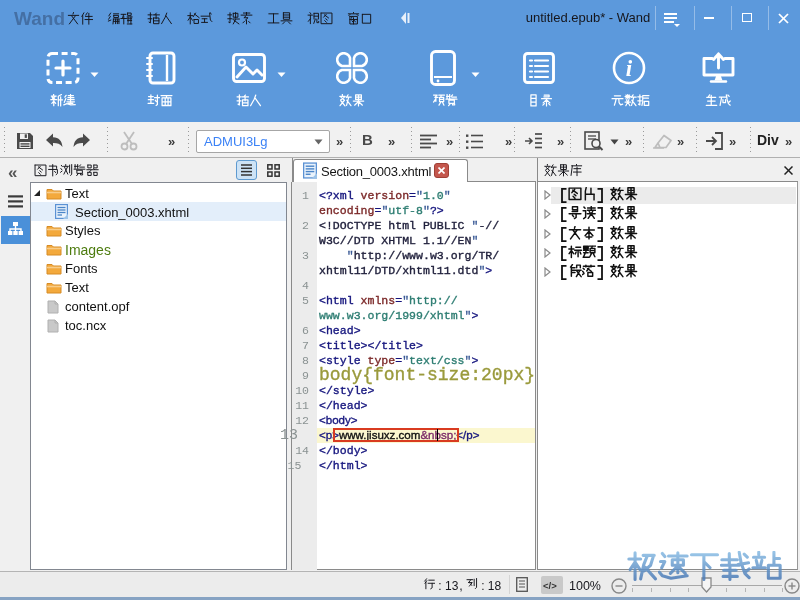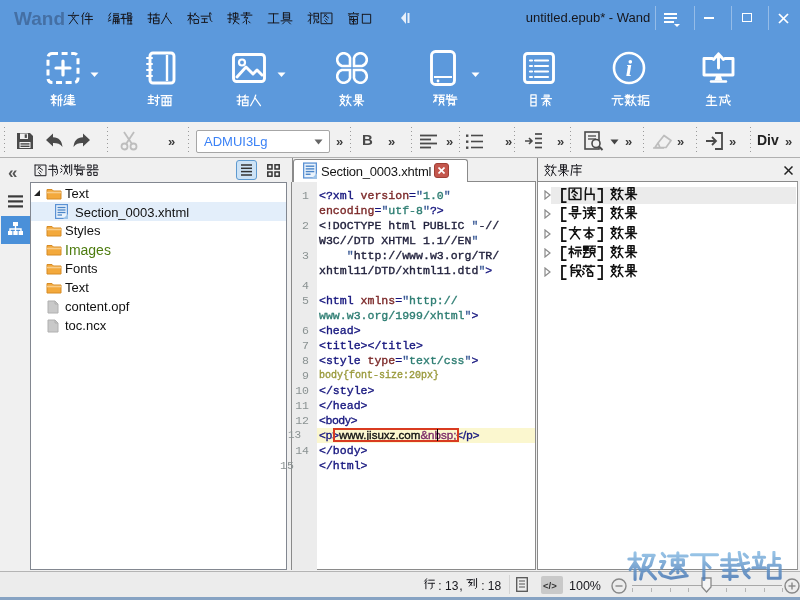--- a/index.html
+++ b/index.html
@@ -411,32 +411,32 @@
 <div class="abs" style="left:280px;top:293px;width:29px;text-align:right;font-family:'Liberation Mono',monospace;font-size:11.56px;line-height:15px;white-space:pre;-webkit-text-stroke:0.35px currentColor;-webkit-text-stroke:0;color:#8a9292">5</div>
 <div class="abs" style="left:319px;top:293px;font-family:'Liberation Mono',monospace;font-size:11.56px;line-height:15px;white-space:pre;-webkit-text-stroke:0.35px currentColor"><span style="color:#15157e">&lt;html </span><span style="color:#7b2828">xmlns</span><span style="color:#15157e">=</span><span style="color:#3a5a96">"</span><span style="color:#2d7d72">http://</span></div>
 <div class="abs" style="left:319px;top:308px;font-family:'Liberation Mono',monospace;font-size:11.56px;line-height:15px;white-space:pre;-webkit-text-stroke:0.35px currentColor"><span style="color:#2d7d72">www.w3.org/1999/xhtml</span><span style="color:#3a5a96">"</span><span style="color:#15157e">&gt;</span></div>
 <div class="abs" style="left:280px;top:323px;width:29px;text-align:right;font-family:'Liberation Mono',monospace;font-size:11.56px;line-height:15px;white-space:pre;-webkit-text-stroke:0.35px currentColor;-webkit-text-stroke:0;color:#8a9292">6</div>
 <div class="abs" style="left:319px;top:323px;font-family:'Liberation Mono',monospace;font-size:11.56px;line-height:15px;white-space:pre;-webkit-text-stroke:0.35px currentColor"><span style="color:#15157e">&lt;head&gt;</span></div>
 <div class="abs" style="left:280px;top:338px;width:29px;text-align:right;font-family:'Liberation Mono',monospace;font-size:11.56px;line-height:15px;white-space:pre;-webkit-text-stroke:0.35px currentColor;-webkit-text-stroke:0;color:#8a9292">7</div>
 <div class="abs" style="left:319px;top:338px;font-family:'Liberation Mono',monospace;font-size:11.56px;line-height:15px;white-space:pre;-webkit-text-stroke:0.35px currentColor"><span style="color:#15157e">&lt;title&gt;&lt;/title&gt;</span></div>
 <div class="abs" style="left:280px;top:353px;width:29px;text-align:right;font-family:'Liberation Mono',monospace;font-size:11.56px;line-height:15px;white-space:pre;-webkit-text-stroke:0.35px currentColor;-webkit-text-stroke:0;color:#8a9292">8</div>
 <div class="abs" style="left:319px;top:353px;font-family:'Liberation Mono',monospace;font-size:11.56px;line-height:15px;white-space:pre;-webkit-text-stroke:0.35px currentColor"><span style="color:#15157e">&lt;style </span><span style="color:#7b2828">type</span><span style="color:#15157e">=</span><span style="color:#3a5a96">"</span><span style="color:#2d7d72">text/css</span><span style="color:#3a5a96">"</span><span style="color:#15157e">&gt;</span></div>
 <div class="abs" style="left:280px;top:368px;width:29px;text-align:right;font-family:'Liberation Mono',monospace;font-size:11.56px;line-height:15px;white-space:pre;-webkit-text-stroke:0.35px currentColor;-webkit-text-stroke:0;color:#8a9292">9</div>
-<div class="abs" style="left:319px;top:368px;font-family:'Liberation Mono',monospace;font-size:10px;line-height:15px;white-space:pre;-webkit-text-stroke:0.35px currentColor"><span style="color:#9a9a3c">body{font-size:20px}</span></div>
+<div class="abs" style="left:319px;top:368px;font-family:'Liberation Mono',monospace;font-size:18px;line-height:15px;white-space:pre;-webkit-text-stroke:0.35px currentColor"><span style="color:#9a9a3c">body{font-size:20px}</span></div>
 <div class="abs" style="left:280px;top:383px;width:29px;text-align:right;font-family:'Liberation Mono',monospace;font-size:11.56px;line-height:15px;white-space:pre;-webkit-text-stroke:0.35px currentColor;-webkit-text-stroke:0;color:#8a9292">10</div>
 <div class="abs" style="left:319px;top:383px;font-family:'Liberation Mono',monospace;font-size:11.56px;line-height:15px;white-space:pre;-webkit-text-stroke:0.35px currentColor"><span style="color:#15157e">&lt;/style&gt;</span></div>
 <div class="abs" style="left:280px;top:398px;width:29px;text-align:right;font-family:'Liberation Mono',monospace;font-size:11.56px;line-height:15px;white-space:pre;-webkit-text-stroke:0.35px currentColor;-webkit-text-stroke:0;color:#8a9292">11</div>
 <div class="abs" style="left:319px;top:398px;font-family:'Liberation Mono',monospace;font-size:11.56px;line-height:15px;white-space:pre;-webkit-text-stroke:0.35px currentColor"><span style="color:#15157e">&lt;/head&gt;</span></div>
 <div class="abs" style="left:280px;top:413px;width:29px;text-align:right;font-family:'Liberation Mono',monospace;font-size:11.56px;line-height:15px;white-space:pre;-webkit-text-stroke:0.35px currentColor;-webkit-text-stroke:0;color:#8a9292">12</div>
 <div class="abs" style="left:319px;top:413px;font-family:Liberation Sans, sans-serif;font-size:11.56px;line-height:15px;white-space:pre;-webkit-text-stroke:0.35px currentColor"><span style="color:#15157e">&lt;body&gt;</span></div>
-<div class="abs" style="left:280px;top:428px;width:29px;text-align:center;font-family:'Liberation Mono',monospace;font-size:11px;line-height:15px;white-space:pre;-webkit-text-stroke:0.35px currentColor;-webkit-text-stroke:0;color:#8a9292">13</div>
+<div class="abs" style="left:280px;top:428px;width:29px;text-align:left;font-family:'Liberation Mono',monospace;font-size:15px;line-height:15px;white-space:pre;-webkit-text-stroke:0.35px currentColor;-webkit-text-stroke:0;color:#8a9292">13</div>
 <div class="abs" style="left:319px;top:428px;font-family:Liberation Sans, sans-serif;font-size:11.56px;line-height:15px;white-space:pre;-webkit-text-stroke:0.35px currentColor"><span style="color:#15157e">&lt;p&gt;</span><span style="color:#101010">www.jisuxz.com</span><span style="color:#7c2a68">&amp;nbsp;</span><span style="color:#15157e">&lt;/p&gt;</span></div>
 <div class="abs" style="left:280px;top:443px;width:29px;text-align:right;font-family:'Liberation Mono',monospace;font-size:11.56px;line-height:15px;white-space:pre;-webkit-text-stroke:0.35px currentColor;-webkit-text-stroke:0;color:#8a9292">14</div>
 <div class="abs" style="left:319px;top:443px;font-family:'Liberation Mono',monospace;font-size:11.56px;line-height:15px;white-space:pre;-webkit-text-stroke:0.35px currentColor"><span style="color:#15157e">&lt;/body&gt;</span></div>
-<div class="abs" style="left:280px;top:458px;width:29px;text-align:left;font-family:'Liberation Mono',monospace;font-size:11.56px;line-height:15px;white-space:pre;-webkit-text-stroke:0.35px currentColor;-webkit-text-stroke:0;color:#8a9292">15</div>
+<div class="abs" style="left:280px;top:458px;width:29px;text-align:center;font-family:'Liberation Mono',monospace;font-size:11.56px;line-height:15px;white-space:pre;-webkit-text-stroke:0.35px currentColor;-webkit-text-stroke:0;color:#8a9292">15</div>
 <div class="abs" style="left:319px;top:458px;font-family:'Liberation Mono',monospace;font-size:11.56px;line-height:15px;white-space:pre;-webkit-text-stroke:0.35px currentColor"><span style="color:#15157e">&lt;/html&gt;</span></div>
 <div class="abs" style="left:333px;top:428px;width:126px;height:14px;border:2.4px solid #d93b20"></div>
 <div class="abs" style="left:437px;top:429px;width:1.3px;height:12px;background:#000"></div>
 <div class="abs" style="left:537px;top:158px;width:261px;height:24px;background:#f0f0f0;border-bottom:1px solid #8a8a8a;border-left:1px solid #8a8a8a"></div>
 <div class="abs" style="left:544px;top:163px"><svg style="vertical-align:0px;" width="13" height="13" viewBox="0 0 100 100">
       <path d="M26,2 L26,10 M6,18 L48,18 M40,26 L12,46 M16,26 L42,48 M40,50 L8,90 M14,52 L46,92 M70,6 L56,28 M58,24 L94,24 M74,28 L58,88 M60,48 L92,90" fill="none" stroke="#16161c" stroke-width="7.5" stroke-linecap="round" stroke-linejoin="round"></path>
     </svg><svg style="vertical-align:0px;" width="13" height="13" viewBox="0 0 100 100">
       <path d="M28,6 L72,6 L72,42 L28,42 L28,6 M28,24 L72,24 M50,6 L50,92 M10,54 L90,54 M46,62 L20,86 M54,62 L80,86" fill="none" stroke="#16161c" stroke-width="7.5" stroke-linecap="round" stroke-linejoin="round"></path>
     </svg><svg style="vertical-align:0px;" width="13" height="13" viewBox="0 0 100 100">
       <path d="M50,2 L50,10 M12,14 L90,14 M18,14 L8,88 M30,36 L82,36 M54,24 L54,90 M26,62 L86,62" fill="none" stroke="#16161c" stroke-width="7.5" stroke-linecap="round" stroke-linejoin="round"></path>

